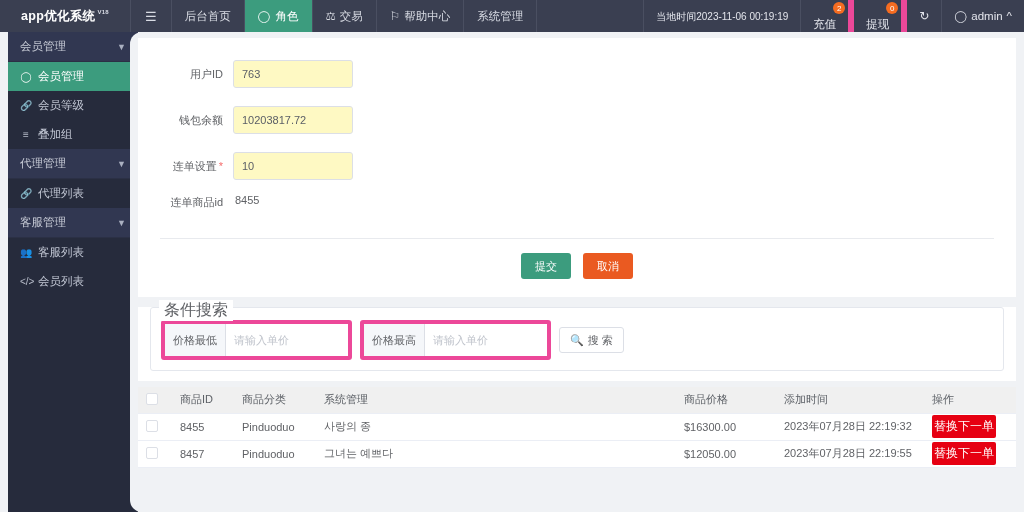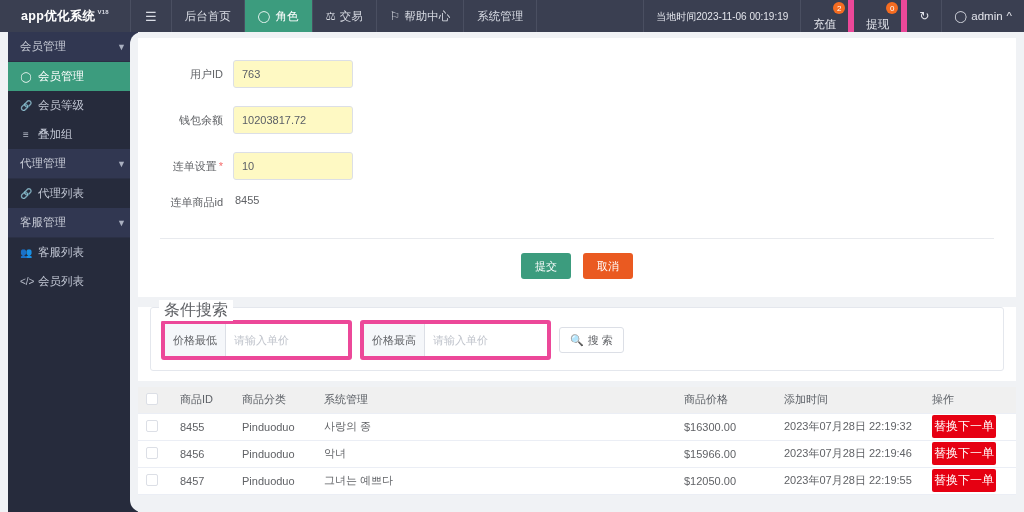--- a/index.html
+++ b/index.html
@@ -338,29 +338,20 @@
           <td class="col-cb"><span class="cb"></span></td>
           <td class="col-id">8455</td>
           <td class="col-cat">Pinduoduo</td>
           <td class="col-name">사랑의 종</td>
           <td class="col-price">$16300.00</td>
           <td class="col-time">2023年07月28日 22:19:32</td>
           <td class="col-act"><button class="act-btn">替换下一单</button></td>
         </tr>
         <tr>
           <td class="col-cb"><span class="cb"></span></td>
-          <td class="col-id">8456</td>
-          <td class="col-cat">Pinduoduo</td>
-          <td class="col-name">악녀</td>
-          <td class="col-price">$15966.00</td>
-          <td class="col-time">2023年07月28日 22:19:46</td>
-          <td class="col-act"><button class="act-btn">替换下一单</button></td>
-        </tr>
-        <tr>
-          <td class="col-cb"><span class="cb"></span></td>
           <td class="col-id">8457</td>
           <td class="col-cat">Pinduoduo</td>
           <td class="col-name">그녀는 예쁘다</td>
           <td class="col-price">$12050.00</td>
           <td class="col-time">2023年07月28日 22:19:55</td>
           <td class="col-act"><button class="act-btn">替换下一单</button></td>
         </tr>
 
       </tbody>
     </table>

